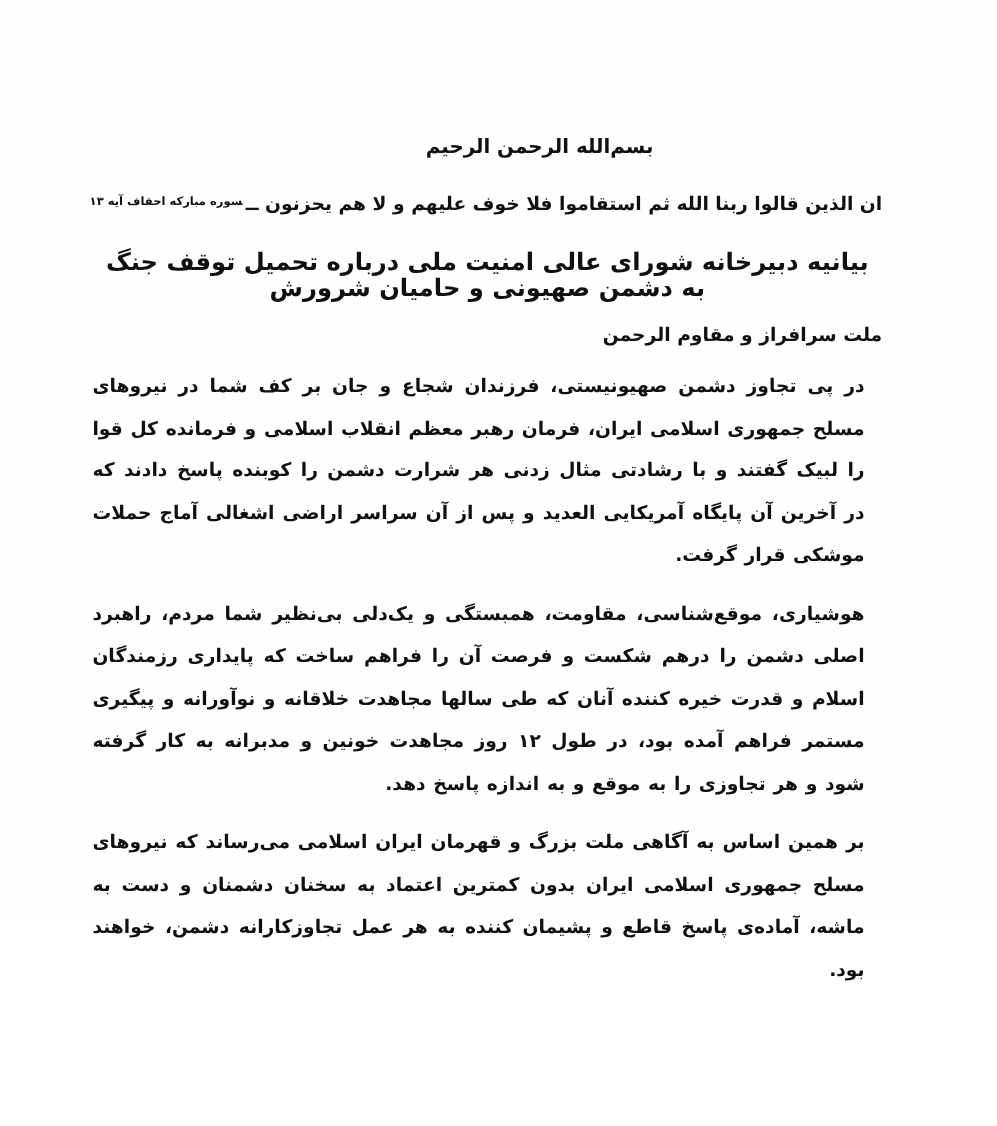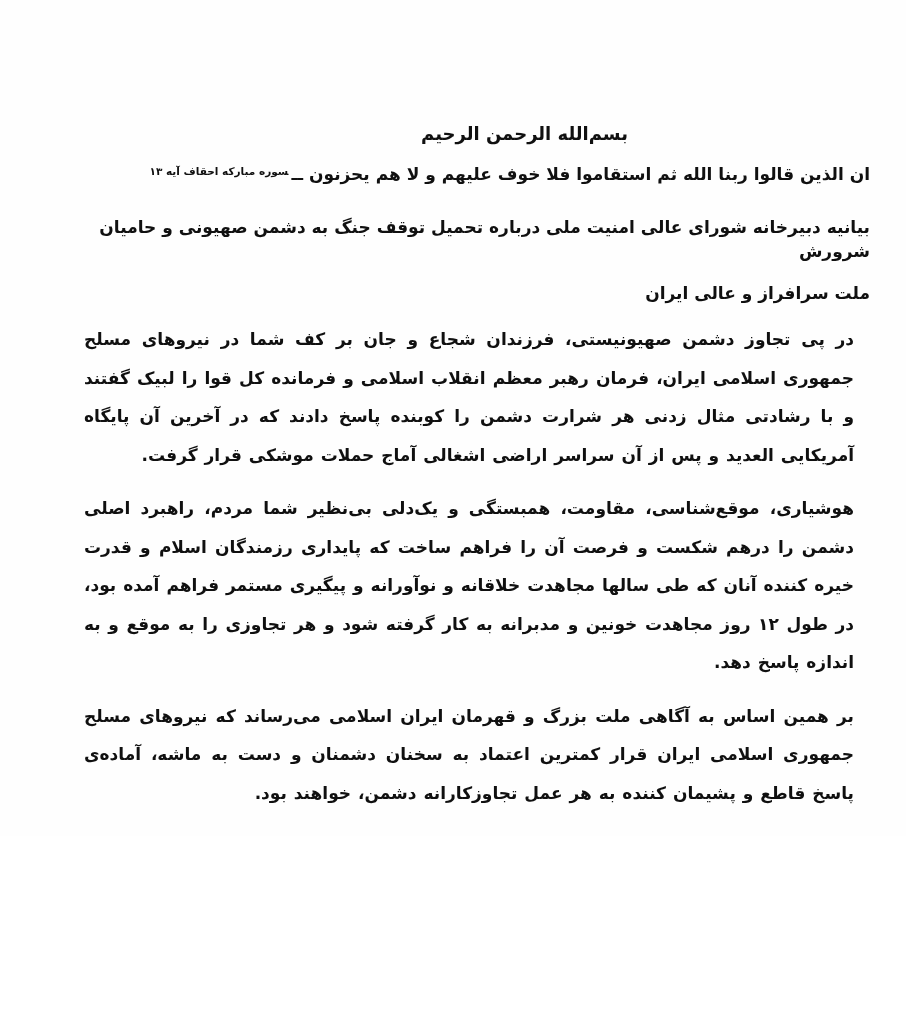--- a/index.html
+++ b/index.html
@@ -14,47 +14,47 @@
     font-family: "DejaVu Sans", sans-serif;
   }
   .page {
     position: relative;
     width: 906px;
     height: 836px;
     background: #fefefe;
     direction: rtl;
     color: #101010;
     box-sizing: border-box;
-    padding: 122px 36px 0 84px;
+    padding: 122px 104px 0 84px;
     font-weight: bold;
   }
   .bismillah {
     text-align: center;
     padding-left: 95px; 
     font-size: 18px;
     line-height: 24px;
   }
   .verse {
-    margin-top: 16px;
+    margin-top: 28px;
     text-align: right;
     font-size: 17px;
     line-height: 24px;
     white-space: nowrap;
   }
   .verse .citation {
     font-size: 10.5px;
     position: relative;
     top: -5px;
     margin-right: 3px;
     letter-spacing: 0;
   }
   .doc-title {
     margin-top: 27px;
-    text-align: right;
-    font-size: 17px;
+    text-align: center;
+    font-size: 22px;
     line-height: 24px;
   }
   .salutation {
     margin-top: 18px;
     text-align: right;
     font-size: 17px;
     line-height: 24px;
   }
   .para {
     margin: 15px 16px 0 0;
@@ -71,22 +71,22 @@
 <div class="page">
 
   <div class="bismillah">بسم‌الله الرحمن الرحیم</div>
 
   <div class="verse">
     <span>ان الذین قالوا ربنا الله ثم استقاموا فلا خوف علیهم و لا هم یحزنون ــ</span><span class="citation">سوره مبارکه احقاف آیه ۱۳</span>
   </div>
 
   <div class="doc-title">بیانیه دبیرخانه شورای عالی امنیت ملی درباره تحمیل توقف جنگ به دشمن صهیونی و حامیان شرورش</div>
 
-  <div class="salutation">ملت سرافراز و عالی ایران</div>
+  <div class="salutation">ملت سرافراز و مقاوم الرحمن</div>
 
   <p class="para">در پی تجاوز دشمن صهیونیستی، فرزندان شجاع و جان بر کف شما در نیروهای مسلح جمهوری اسلامی ایران، فرمان رهبر معظم انقلاب اسلامی و فرمانده کل قوا را لبیک گفتند و با رشادتی مثال زدنی هر شرارت دشمن را کوبنده پاسخ دادند که در آخرین آن پایگاه آمریکایی العدید و پس از آن سراسر اراضی اشغالی آماج حملات موشکی قرار گرفت.</p>
 
   <p class="para">هوشیاری، موقع‌شناسی، مقاومت، همبستگی و یک‌دلی بی‌نظیر شما مردم، راهبرد اصلی دشمن را درهم شکست و فرصت آن را فراهم ساخت که پایداری رزمندگان اسلام و قدرت خیره کننده آنان که طی سالها مجاهدت خلاقانه و نوآورانه و پیگیری مستمر فراهم آمده بود، در طول ۱۲ روز مجاهدت خونین و مدبرانه به کار گرفته شود و هر تجاوزی را به موقع و به اندازه پاسخ دهد.</p>
 
 
-  <p class="para">بر همین اساس به آگاهی ملت بزرگ و قهرمان ایران اسلامی می‌رساند که نیروهای مسلح جمهوری اسلامی ایران قرار کمترین اعتماد به سخنان دشمنان و دست به ماشه، آماده‌ی پاسخ قاطع و پشیمان کننده به هر عمل تجاوزکارانه دشمن، خواهند بود.</p>
+  <p class="para">بر همین اساس به آگاهی ملت بزرگ و قهرمان ایران اسلامی می‌رساند که نیروهای مسلح جمهوری اسلامی ایران بدون کمترین اعتماد به سخنان دشمنان و دست به ماشه، آماده‌ی پاسخ قاطع و پشیمان کننده به هر عمل تجاوزکارانه دشمن، خواهند بود.</p>
 
 </div>
 
 </body></html>

